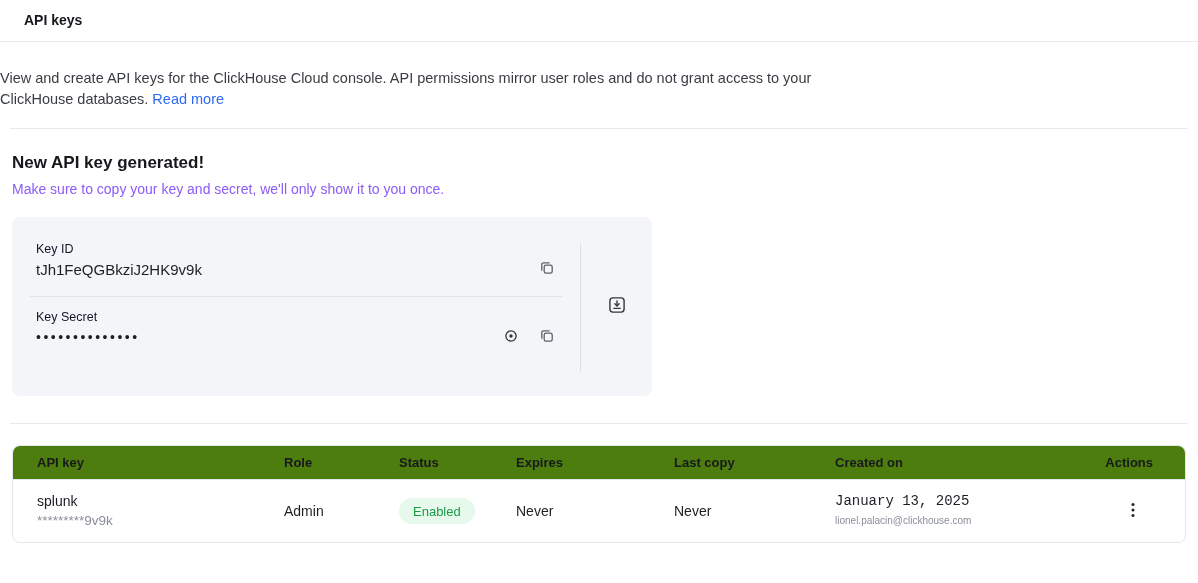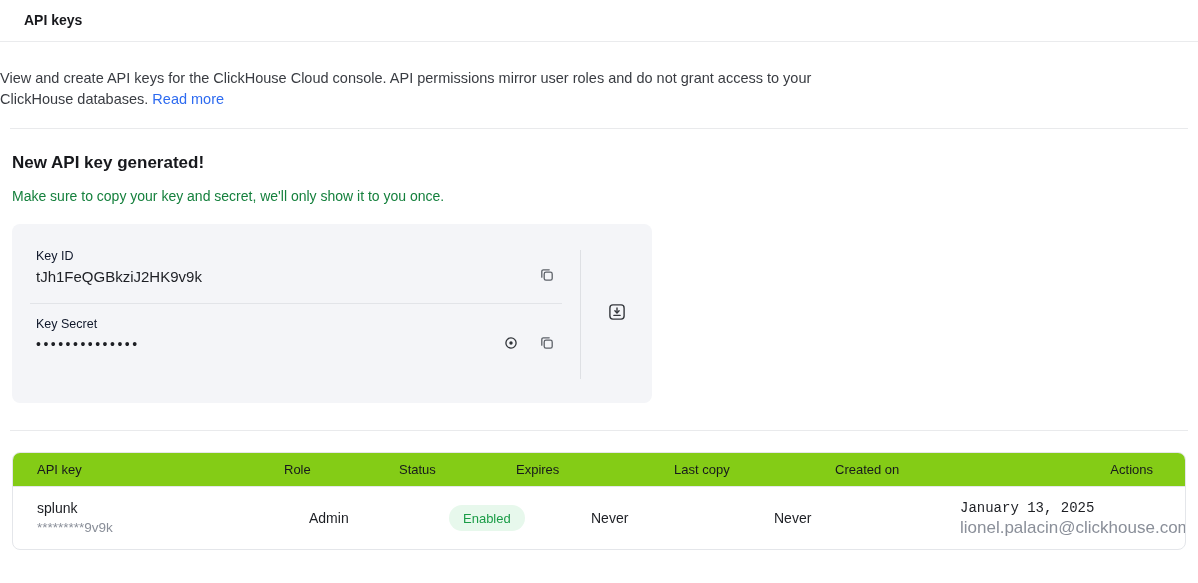--- a/index.html
+++ b/index.html
@@ -18,21 +18,21 @@
   
   .intro { margin: 26px 0 0; width: 814px; font-size: 14.5px; line-height: 21px; color: #393c42; }
   .read-more { color: var(--link, #2e6bf0); text-decoration: none; cursor: pointer; }
 
   .divider { border: 0; border-top: 1px solid #e9eaec; }
   .divider-2 { margin: 18px 10px 0; }
   .divider-3 { margin: 27px 10px 0; }
 
   
   .gen-title { margin: 24px 12px 0; font-size: 17px; font-weight: 700; line-height: 20px; color: #17181c; }
-  .gen-subtitle { margin: 13px 12px 0; font-size: 14px; line-height: 20px; color: #15803d; }
+  .gen-subtitle { margin: 6px 12px 0; font-size: 14px; line-height: 20px; color: #8b5cf6; }
 
   .key-card {
     margin: 18px 12px 0; width: 640px; height: 179px;
     background: var(--card-bg, #f4f5f8); border-radius: 8px;
     display: flex;
   }
   .key-card-main { flex: 1; padding: 24px 24px 0; min-width: 0; }
   .field-label { font-size: 12.5px; line-height: 16px; color: #0f172a; }
   .field-row { display: flex; align-items: center; margin-top: 0; height: 24px; }
   .field-value { flex: 1; font-size: 15px; color: #1d1f24; }
@@ -47,31 +47,31 @@
   .key-card-side { width: 71px; display: flex; align-items: center; justify-content: center; }
 
   
   .api-table { margin: 21px 12px 0; border: 1px solid #e4e6ea; border-radius: 8px; overflow: hidden; background: #fff; }
   .t-head, .t-row {
     display: grid;
     grid-template-columns: 271px 115px 117px 158px 161px 246px 1fr;
     align-items: center;
   }
   .t-head {
-    background: #84cc16; border-bottom: 1px solid #e4e6ea;
-    height: 34px; font-size: 13px; font-weight: 400; color: #17191d;
+    background: #4d7c0f; border-bottom: 1px solid #e4e6ea;
+    height: 34px; font-size: 13px; font-weight: 700; color: #17191d;
   }
-  .t-row { min-height: 62px; font-size: 14px; color: #1d1f24; gap: 25px; }
+  .t-row { min-height: 62px; font-size: 14px; color: #1d1f24; }
   .t-cell:first-child { padding-left: 24px; }
   .th-actions { display: flex; justify-content: flex-end; padding-right: 32px; }
   .td-actions { display: flex; justify-content: flex-end; padding-right: 44px; }
   .key-name { font-weight: 500; line-height: 20px; color: #1b1d22; }
   .key-masked { font-size: 13.5px; line-height: 20px; color: #8a8f99; }
   .created-date { line-height: 20px; font-family: Liberation Mono, monospace; }
-  .created-by { font-size: 17px; line-height: 20px; color: #8a8f99; }
+  .created-by { font-size: 10px; line-height: 20px; color: #8a8f99; }
   .status-badge {
     display: inline-flex; align-items: center; height: 26px; padding: 0 14px;
     border-radius: 13px; font-size: 13px;
     background: var(--badge-bg, #e7f8ec); color: var(--badge-text, #1a9c46);
   }
   .kebab-btn { background: none; border: 0; padding: 2px 6px; cursor: pointer; display: inline-flex; }
 </style>
 </head>
 <body>
 

